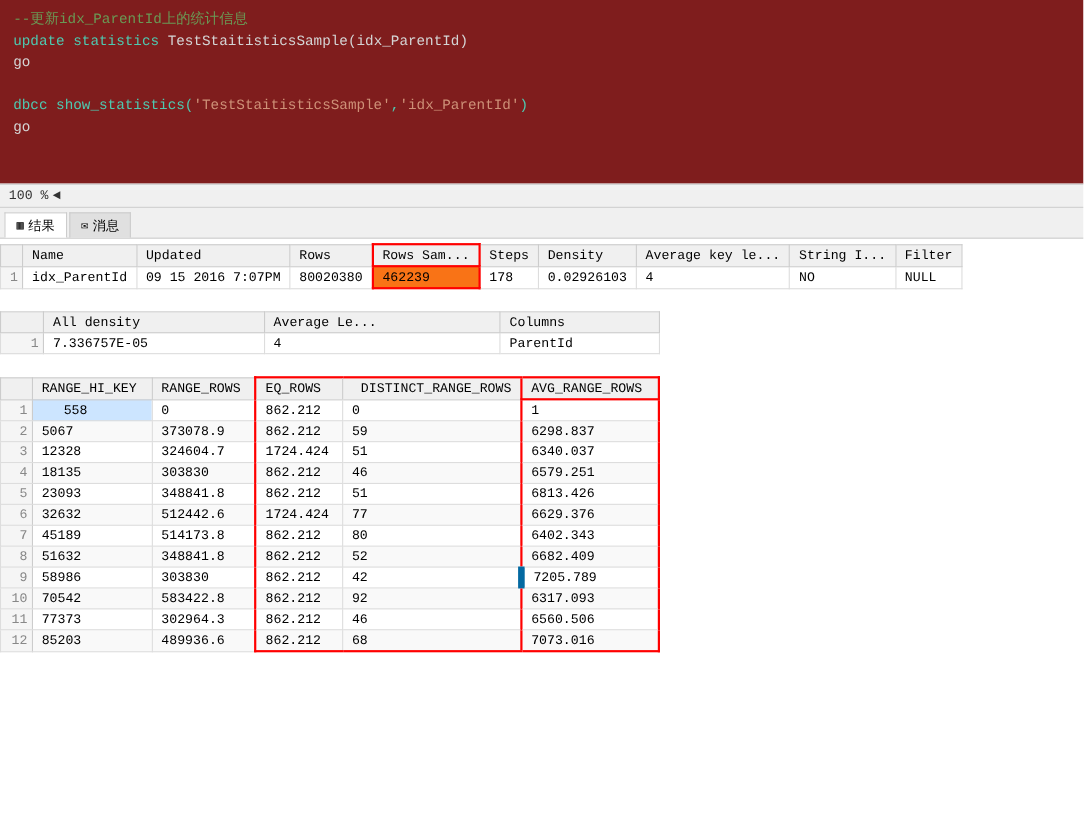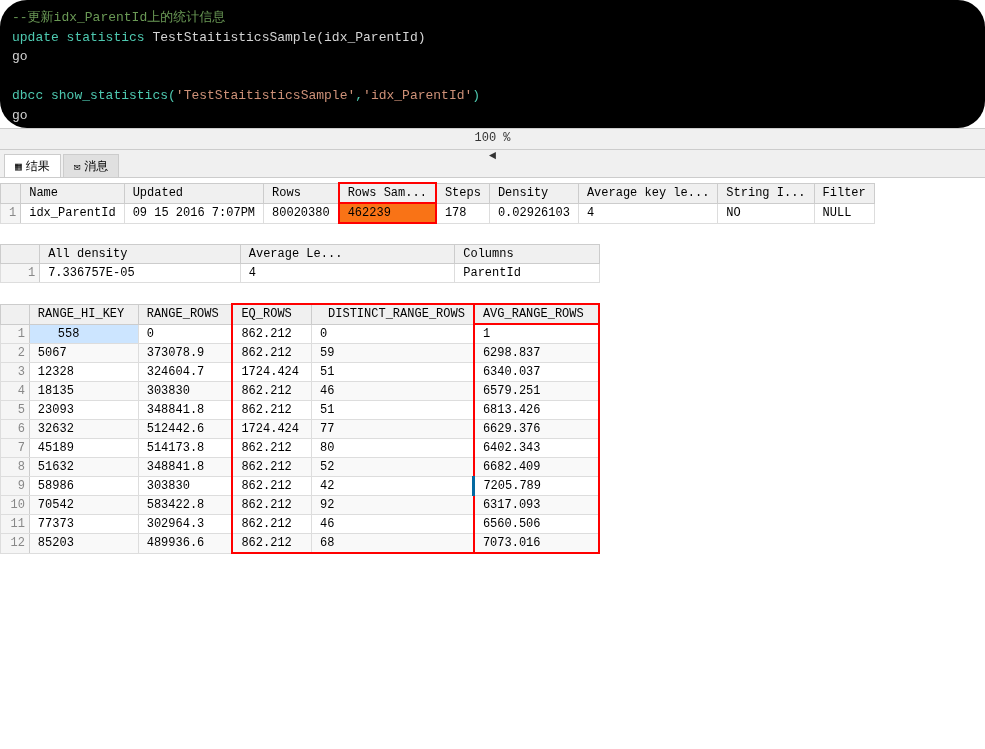--- a/index.html
+++ b/index.html
@@ -1,43 +1,41 @@
 <!DOCTYPE html>
 <html><head>
   <meta charset="utf-8">
   <style>
     * { margin: 0; padding: 0; box-sizing: border-box; }
     body { font-family: Consolas, 'Courier New', monospace; font-size: 13px; background: #fff; width: 985px; height: 749px; overflow: hidden; }
 
     
     #code-area {
-      background: #000000;
+      background: #7f1d1d;
       color: #d4d4d4;
       padding: 8px 12px;
-      height: 128px;
+      height: 167px;
       overflow: hidden;
       font-size: 13px;
       line-height: 1.5;
-      border-radius: 27px;
     }
     .code-line { white-space: nowrap; }
 
     
     #zoom-bar {
       background: #f0f0f0;
       border-top: 1px solid #ccc;
       border-bottom: 1px solid #ccc;
       padding: 2px 8px;
       font-size: 12px;
       color: #333;
       display: flex;
       align-items: center;
       gap: 4px;
       height: 22px;
-      flex-direction: column;
     }
 
     
     #tab-bar {
       background: #f0f0f0;
       border-bottom: 1px solid #ccc;
       padding: 4px 4px 0 4px;
       display: flex;
       gap: 2px;
       height: 28px;
@@ -279,21 +277,21 @@
             <td style="border-left: 2px solid red;">862.212</td>
             <td>52</td>
             <td style="border-left: 2px solid red; border-right: 2px solid red; margin-top: 26px;">6682.409</td>
           </tr>
           <tr>
             <td class="row-num">9</td>
             <td>58986</td>
             <td>303830</td>
             <td style="border-left: 2px solid red;">862.212</td>
             <td>42</td>
-            <td style="border-left: 3px solid #0369a1; border-right: 2px solid red;">7205.789</td>
+            <td style="border-left: 6px solid #0369a1; border-right: 2px solid red;">7205.789</td>
           </tr>
           <tr>
             <td class="row-num">10</td>
             <td>70542</td>
             <td>583422.8</td>
             <td style="border-left: 2px solid red;">862.212</td>
             <td>92</td>
             <td style="border-left: 2px solid red; border-right: 2px solid red;">6317.093</td>
           </tr>
           <tr>

